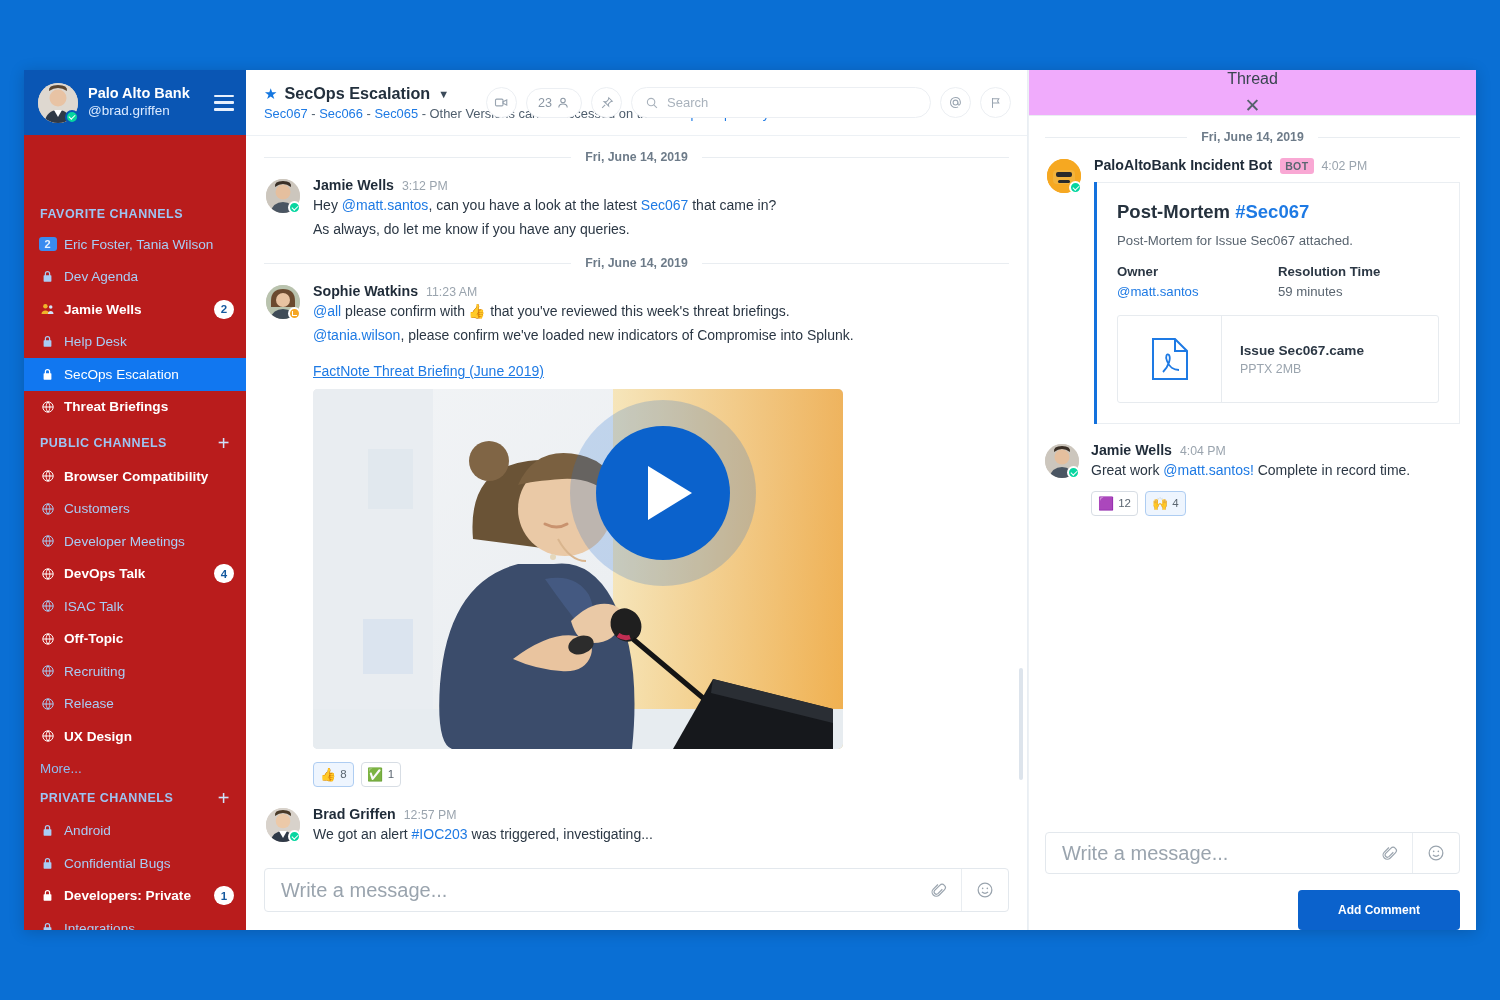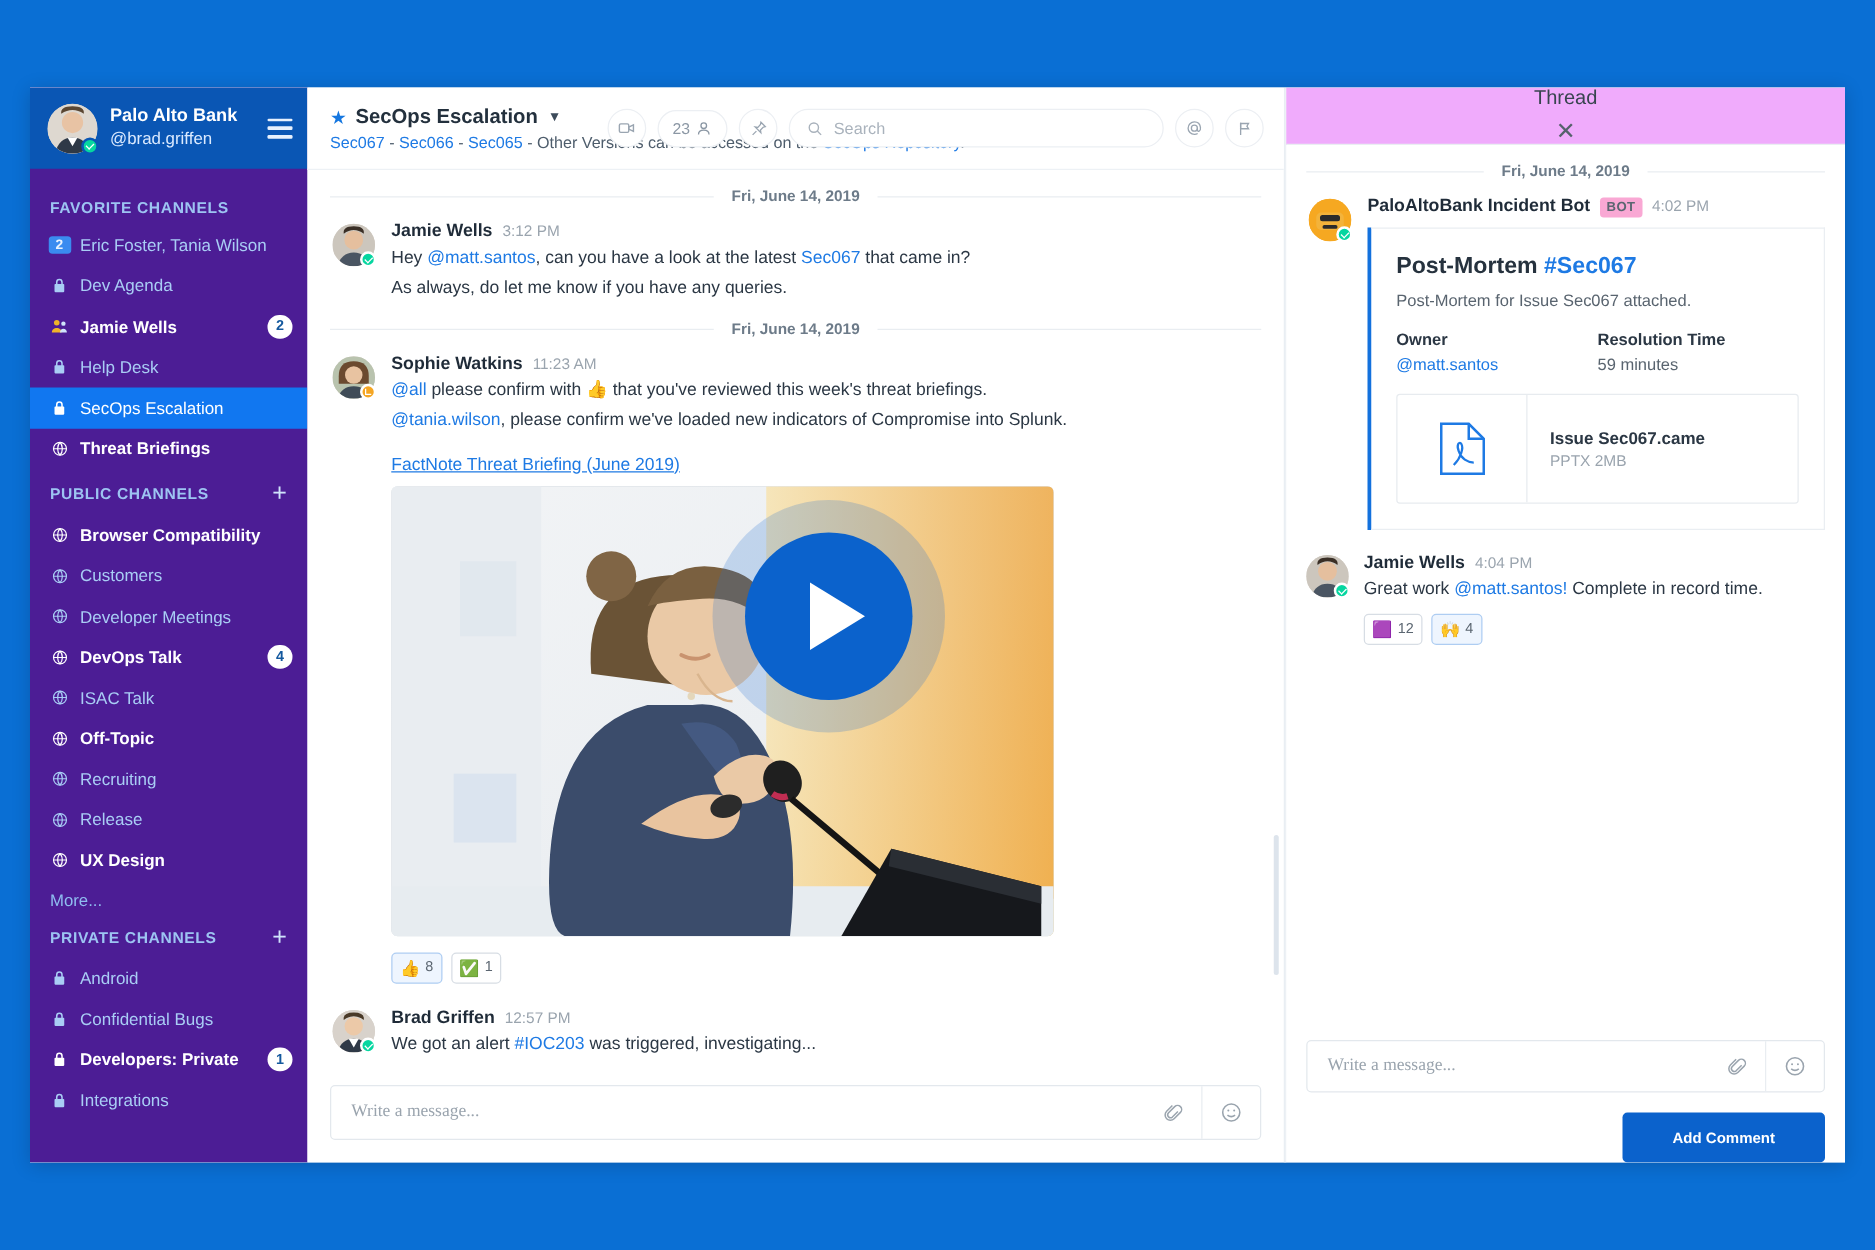--- a/index.html
+++ b/index.html
@@ -27,24 +27,25 @@
     background: #ffffff;
     display: flex;
     overflow: hidden;
     box-shadow: 0 2px 14px rgba(0,0,0,0.18);
   }
 
   
   .sidebar {
     width: 222px;
     min-width: 222px;
-    background: #4c1d95;
+    background: #b91c1c;
     display: flex;
     flex-direction: column;
     overflow: hidden;
+    gap: 48px;
   }
 
   .team-header {
     background: #0a56b4;
     height: 65px;
     display: flex;
     align-items: center;
     padding: 0 12px 0 14px;
     gap: 10px;
   }
@@ -228,22 +229,22 @@
   .reaction.on { border-color: #aecdf2; background: #eef5fe; }
   .reaction .em { font-size: 13px; }
 
   .composer-wrap { padding: 12px 18px 18px; }
   .composer {
     height: 44px; border: 1px solid #e3e8ed; border-radius: 4px;
     display: flex; align-items: center; background: #fff;
   }
   .composer input {
     flex: 1; border: 0; outline: 0; padding: 0 16px;
-    font-size: 14px; color: #ec4899; background: transparent;
-    font-family: Liberation Serif, serif;
+    font-size: 20px; color: #ec4899; background: transparent;
+    font-family: Liberation Sans, sans-serif;
   }
   .composer input::placeholder { color: #9aa4ae; }
   .comp-ic {
     width: 46px; height: 100%; display: flex; align-items: center; justify-content: center;
     color: #9aa4ae; cursor: pointer;
   }
   .comp-div { width: 1px; height: 100%; background: #e9edf1; }
 
   .vscroll {
     position: absolute; right: 4px; bottom: 76px;

